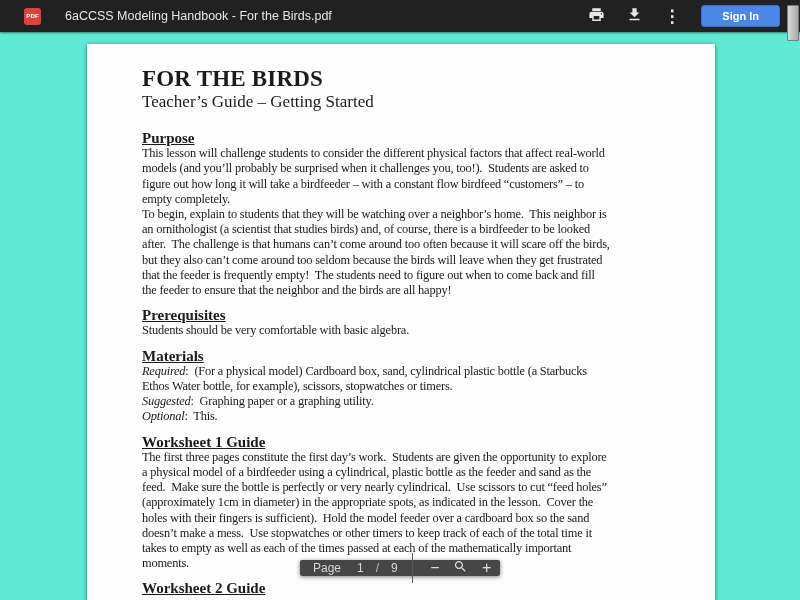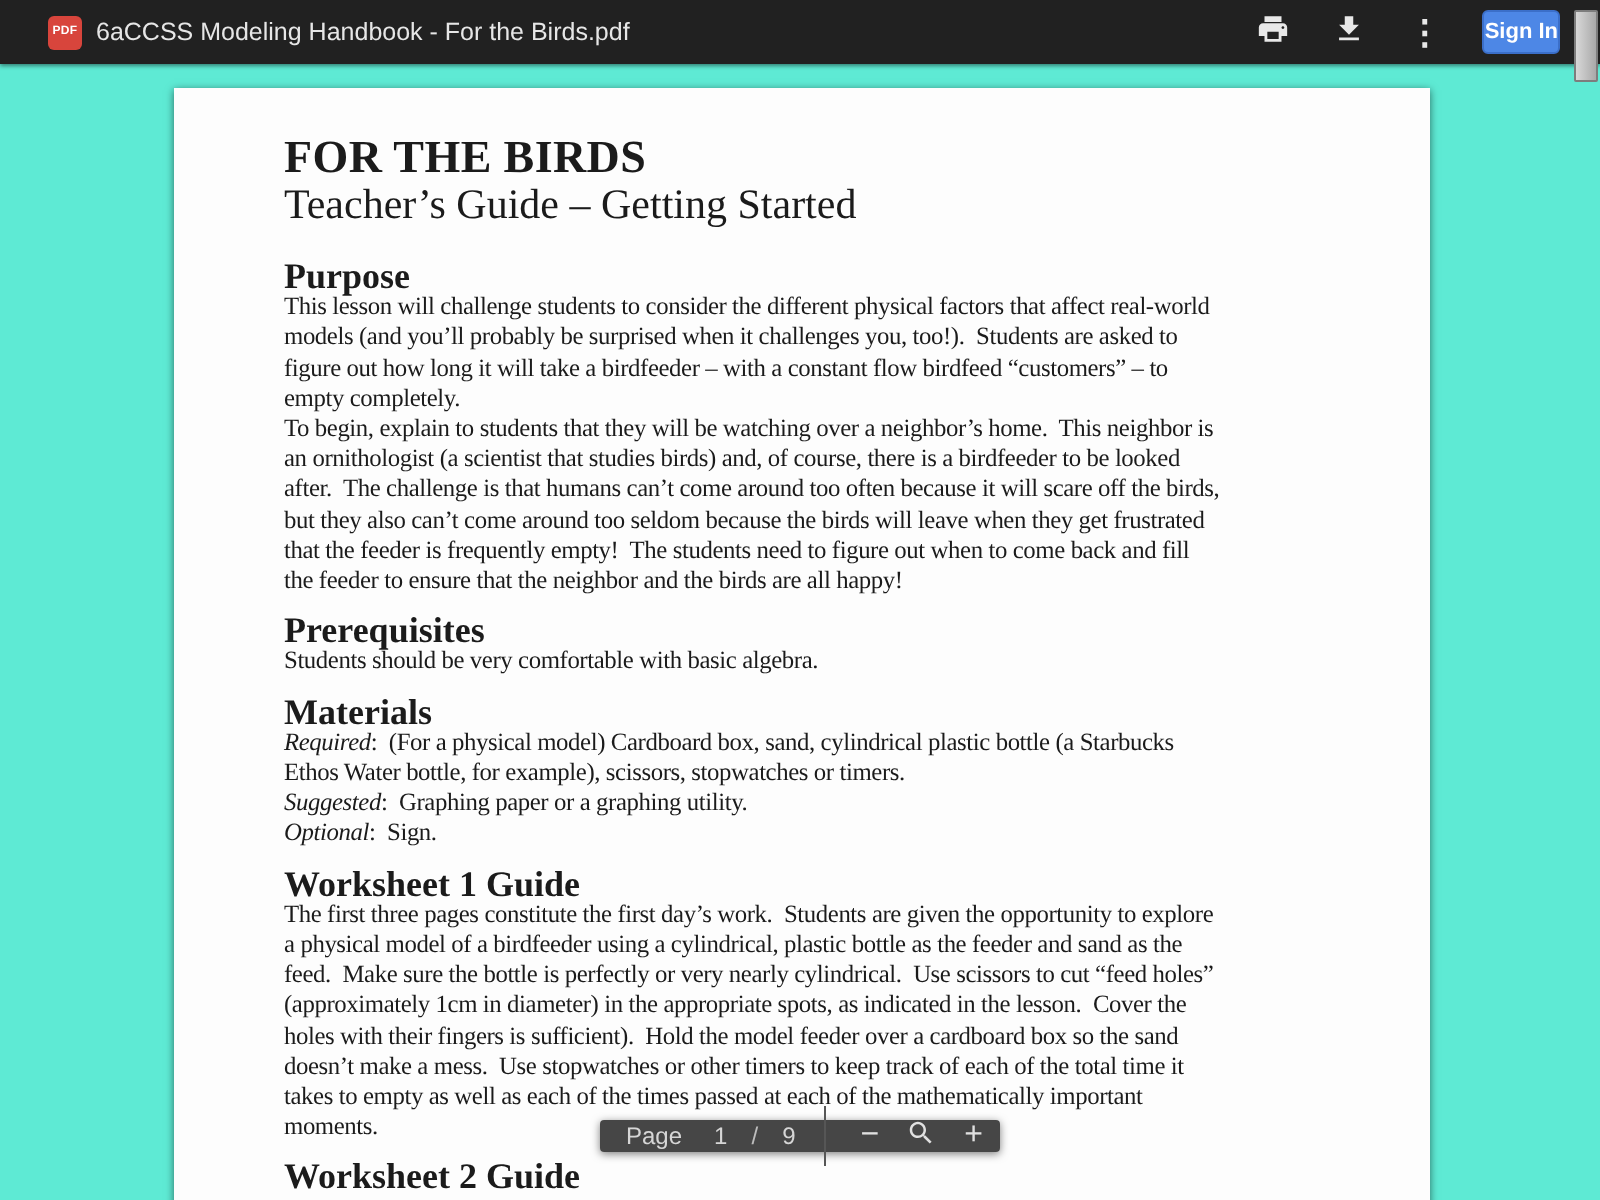--- a/index.html
+++ b/index.html
@@ -4,45 +4,45 @@
 <style>
   * { margin:0; padding:0; box-sizing:border-box; }
   html,body { width:800px; height:600px; overflow:hidden; background:#2b2b2b;
               font-family:"Liberation Sans", sans-serif; }
   .stage { position:relative; width:800px; height:600px; overflow:hidden; }
 
   
   .topbar { position:absolute; left:0; top:0; width:800px; height:32px; background:#212121;
             display:flex; align-items:center; justify-content:space-between;
             box-shadow:0 1px 2px rgba(0,0,0,.45); z-index:5; }
-  .topbar-left { display:flex; align-items:center; padding-left:24px; gap:7px; min-width:0; }
+  .topbar-left { display:flex; align-items:center; padding-left:24px; gap:24px; min-width:0; }
   .pdf-badge { width:17px; height:17px; border-radius:3px; background:#d8453c; color:#fff;
                font-size:6px; font-weight:bold; display:flex; align-items:center; justify-content:center;
                letter-spacing:.2px; flex:none; }
   .file-title { color:#e6e6e6; font-size:12.5px; white-space:nowrap; }
   .topbar-right { display:flex; align-items:center; padding-right:20px; }
   .tb-iconbtn { background:none; border:none; width:38px; height:28px; display:flex;
                 align-items:center; justify-content:center; cursor:pointer; color:#e8e8e8; }
   .tb-iconbtn svg { width:17px; height:17px; fill:#e8e8e8; }
   .kebab { font-size:17px; color:#e8e8e8; line-height:1; font-weight:bold; }
   .signin-btn { margin-left:10px; background:#4d87e6; border:1px solid #3b6fc9; border-radius:3px;
-                color:#fff; font-size:11px; font-weight:bold; padding:4px 0; cursor:pointer;
+                color:#fff; font-size:11px; font-weight:bold; padding:4px 20px; cursor:pointer;
                 font-family:"Liberation Sans", sans-serif; }
 
   
   .viewer { position:absolute; left:0; top:32px; width:800px; height:568px; background:#5eead4;
             overflow:hidden; }
   .page { position:absolute; left:87px; top:12px; width:628px; height:820px; background:#fdfdfd;
           box-shadow:0 1px 4px rgba(0,0,0,.55); padding:22px 52px 0 55px; }
 
   
   .doc { font-family:"Liberation Serif", serif; color:#1b1b1b; }
   .doc-title { font-size:23px; font-weight:bold; line-height:26px; letter-spacing:.2px; }
-  .doc-subtitle { font-size:21px; font-weight:normal; line-height:20px; margin-bottom:0; }
-  .sec-heading { font-size:18px; font-weight:bold; 
+  .doc-subtitle { font-size:17px; font-weight:normal; line-height:20px; margin-bottom:0; }
+  .sec-heading { font-size:15px; font-weight:bold; text-decoration:underline;
                  line-height:15.2px; margin-top:10px; }
   .sec-heading.first { margin-top:19px; }
   .line { font-size:12.4px; line-height:15.2px; letter-spacing:-0.2px; white-space:pre; }
   .line i { font-style:italic; }
 
   
   .page-toolbar { position:absolute; left:300px; top:528px; width:200px; height:16px;
                   background:rgba(64,64,64,.97); border-radius:2px; display:flex; align-items:center;
                   box-shadow:0 1px 4px rgba(0,0,0,.5); z-index:6; color:#d6d6d6; font-size:12px; }
   .pt-label { margin-left:13px; }
@@ -109,21 +109,21 @@
           <div class="line">after.  The challenge is that humans can’t come around too often because it will scare off the birds,</div>
           <div class="line">but they also can’t come around too seldom because the birds will leave when they get frustrated</div>
           <div class="line">that the feeder is frequently empty!  The students need to figure out when to come back and fill</div>
           <div class="line">the feeder to ensure that the neighbor and the birds are all happy!</div>
           <div class="sec-heading">Prerequisites</div>
           <div class="line">Students should be very comfortable with basic algebra.</div>
           <div class="sec-heading">Materials</div>
           <div class="line"><i>Required</i><span>:  (For a physical model) Cardboard box, sand, cylindrical plastic bottle (a Starbucks</span></div>
           <div class="line">Ethos Water bottle, for example), scissors, stopwatches or timers.</div>
           <div class="line"><i>Suggested</i><span>:  Graphing paper or a graphing utility.</span></div>
-          <div class="line"><i>Optional</i><span>:  Sign.</span></div>
+          <div class="line"><i>Optional</i><span>:  This.</span></div>
           <div class="sec-heading">Worksheet 1 Guide</div>
           <div class="line">The first three pages constitute the first day’s work.  Students are given the opportunity to explore</div>
           <div class="line">a physical model of a birdfeeder using a cylindrical, plastic bottle as the feeder and sand as the</div>
           <div class="line">feed.  Make sure the bottle is perfectly or very nearly cylindrical.  Use scissors to cut “feed holes”</div>
           <div class="line">(approximately 1cm in diameter) in the appropriate spots, as indicated in the lesson.  Cover the</div>
           <div class="line">holes with their fingers is sufficient).  Hold the model feeder over a cardboard box so the sand</div>
           <div class="line">doesn’t make a mess.  Use stopwatches or other timers to keep track of each of the total time it</div>
           <div class="line">takes to empty as well as each of the times passed at each of the mathematically important</div>
           <div class="line">moments.</div>
           <div class="sec-heading">Worksheet 2 Guide</div>

